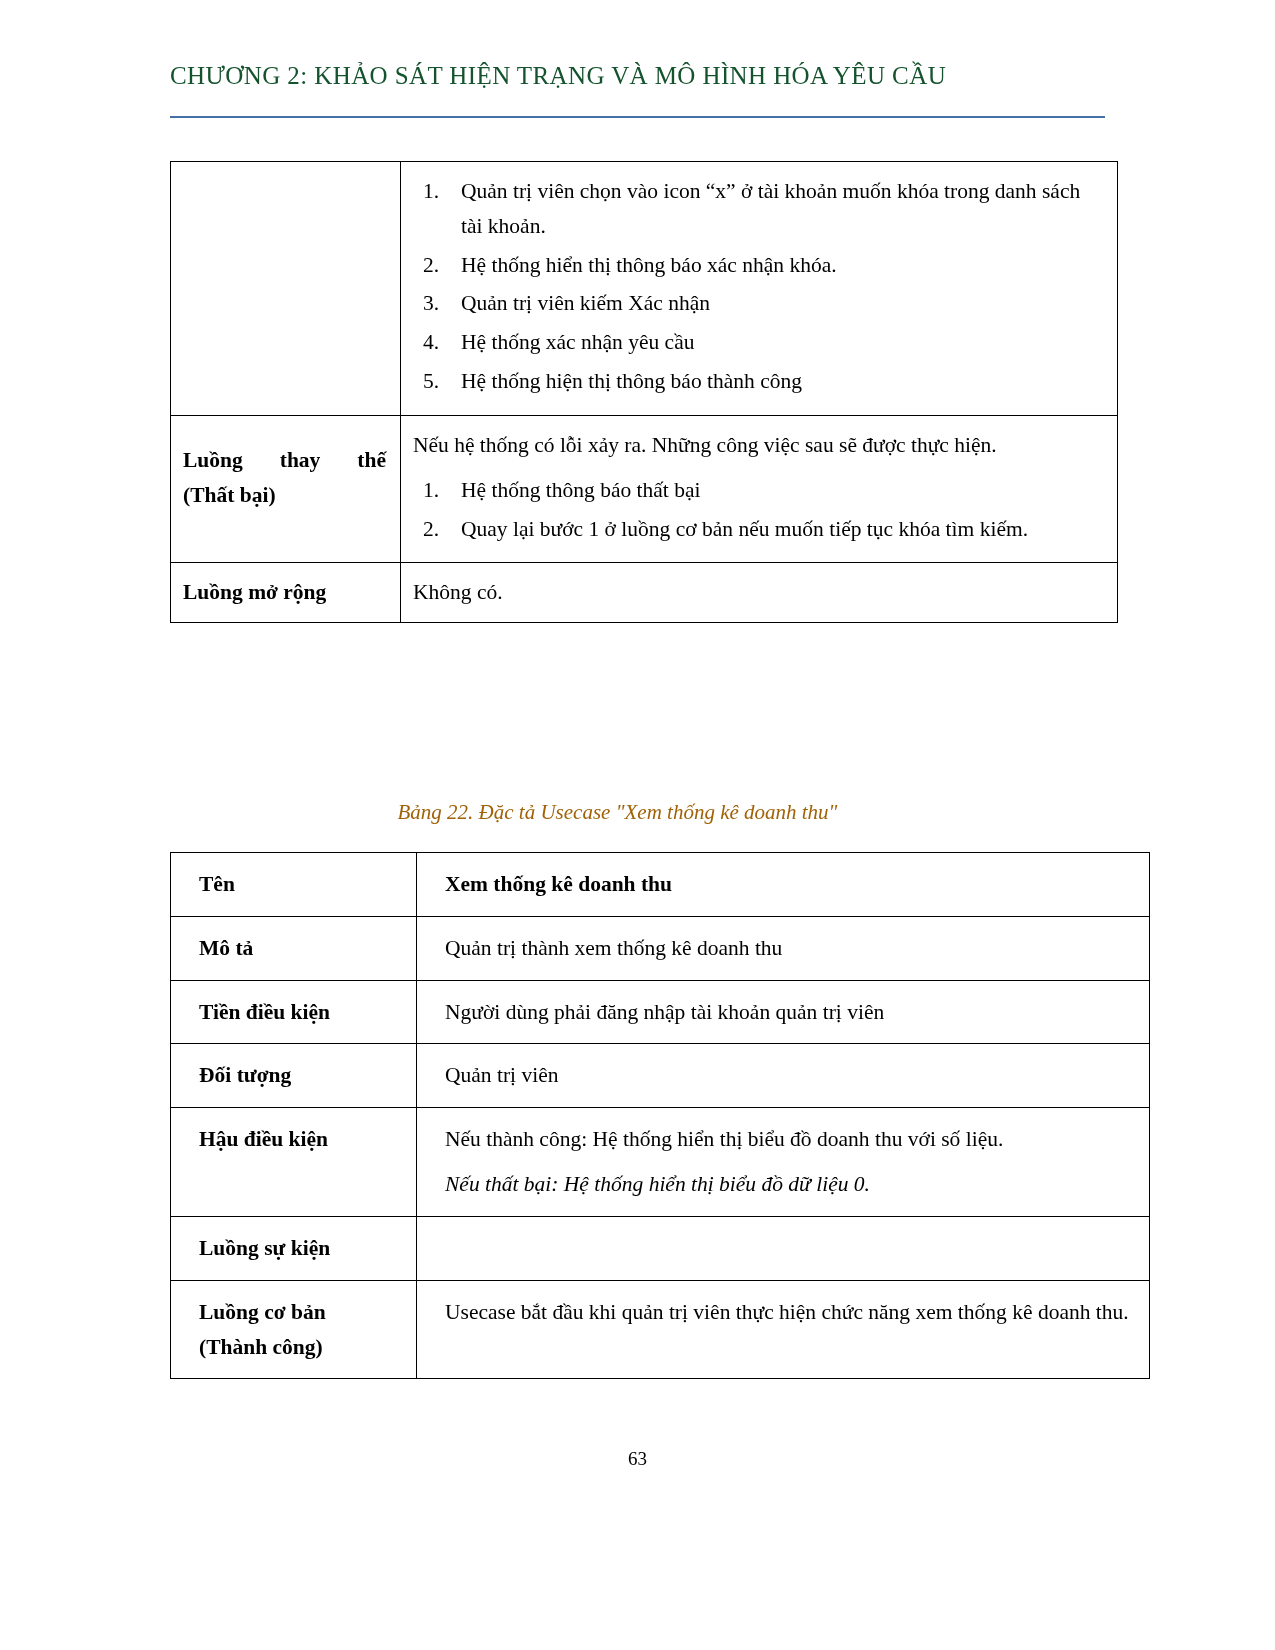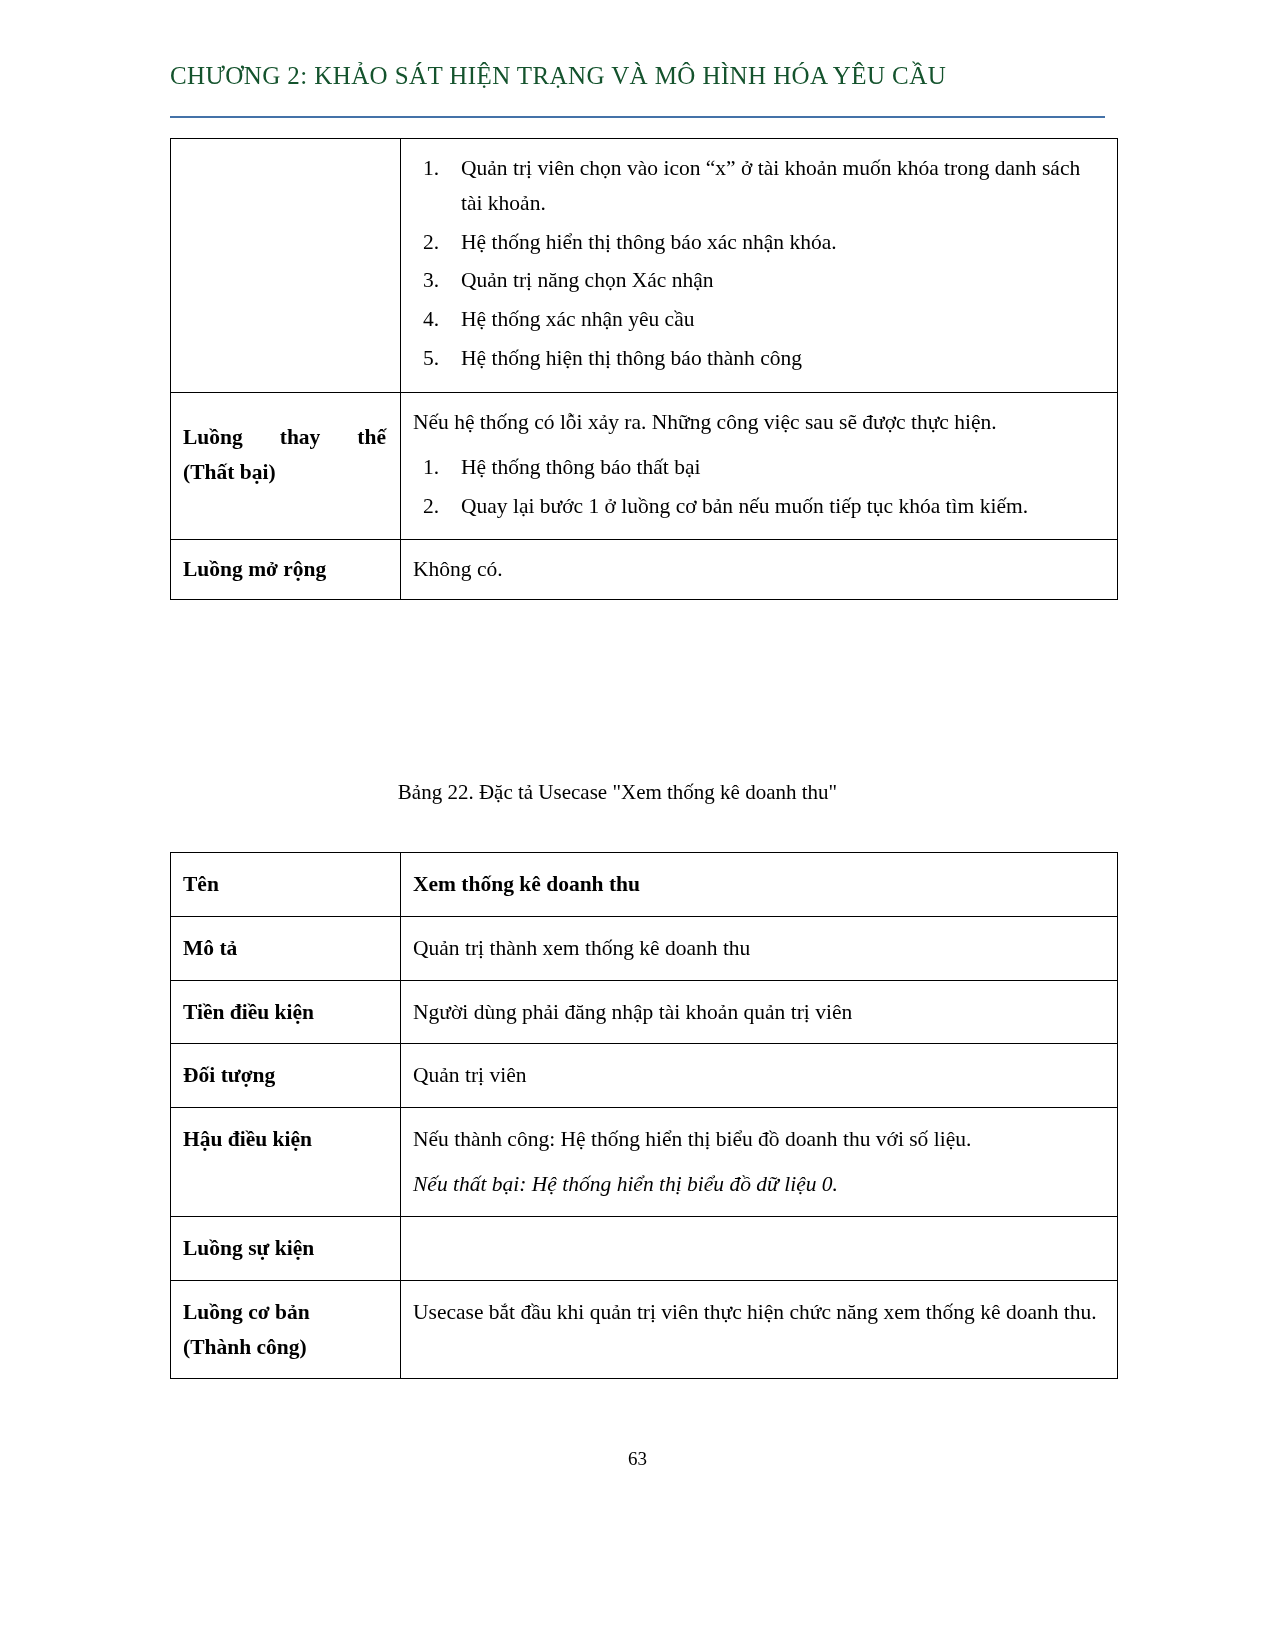--- a/index.html
+++ b/index.html
@@ -61,21 +61,21 @@
     width: 205px;
     font-weight: bold;
   }
   .c-body {
     width: 690px;
   }
 
   
   #table-one {
     left: 170px;
-    top: 138px;
+    top: 161px;
     width: 895px;
   }
   #table-one .c-label { width: 203px; }
   #table-one .c-body  { width: 690px; }
 
   
   ol.steps {
     margin: 0;
     padding: 0;
     list-style: none;
@@ -108,37 +108,38 @@
     display: block;
     text-align: justify;
     text-align-last: justify;
     margin-top: 15px;
   }
 
   
   .caption {
     position: absolute;
     left: 170px;
-    top: 780px;
+    top: 800px;
     width: 895px;
     text-align: center;
+    font-style: italic;
     font-size: 21px;
-    color: #000000;
+    color: #a16207;
   }
 
   
   #table-two {
     left: 170px;
     top: 852px;
     width: 895px;
   }
   #table-two .c-label { width: 203px; }
   #table-two .c-body  { width: 690px; }
   #table-two td {
-    padding: 14px 14px 14px 12px;
+    padding: 14px 14px 14px 28px;
   }
   .name-value {
     font-weight: bold;
   }
 
   
   .page-number {
     position: absolute;
     left: 0;
     top: 1448px;
@@ -158,21 +159,21 @@
   <div class="header-rule"></div>
 
   <table class="tbl" id="table-one">
     <tbody>
       <tr>
         <td class="c-label"></td>
         <td class="c-body">
           <ol class="steps">
             <li>Quản trị viên chọn vào icon “x” ở tài khoản muốn khóa trong danh sách tài khoản.</li>
             <li>Hệ thống hiển thị thông báo xác nhận khóa.</li>
-            <li>Quản trị năng chọn Xác nhận</li>
+            <li>Quản trị viên kiếm Xác nhận</li>
             <li>Hệ thống xác nhận yêu cầu</li>
             <li>Hệ thống hiện thị thông báo thành công</li>
           </ol>
         </td>
       </tr>
       <tr>
         <td class="c-label">
           <span class="label-justify">Luồng thay thế</span>
           <span class="label-spread">(Thất bại)</span>
         </td>

